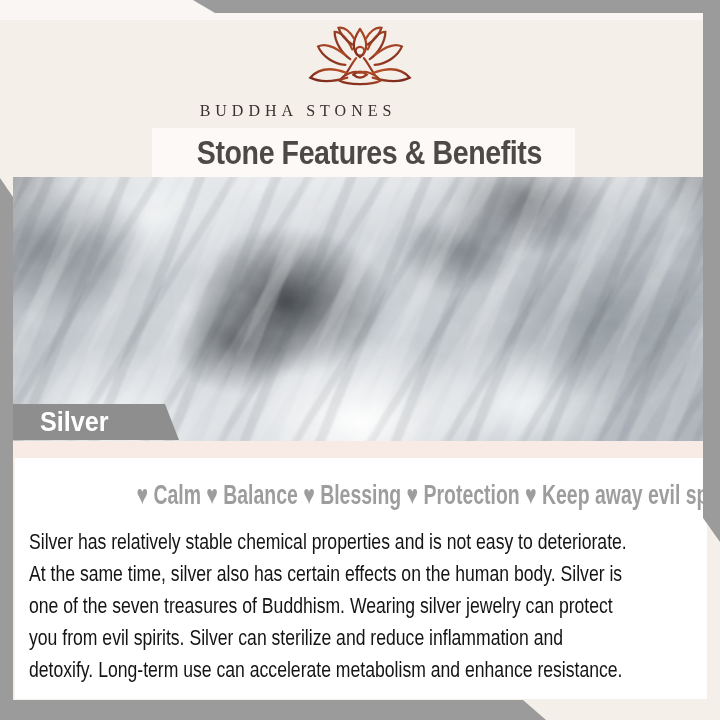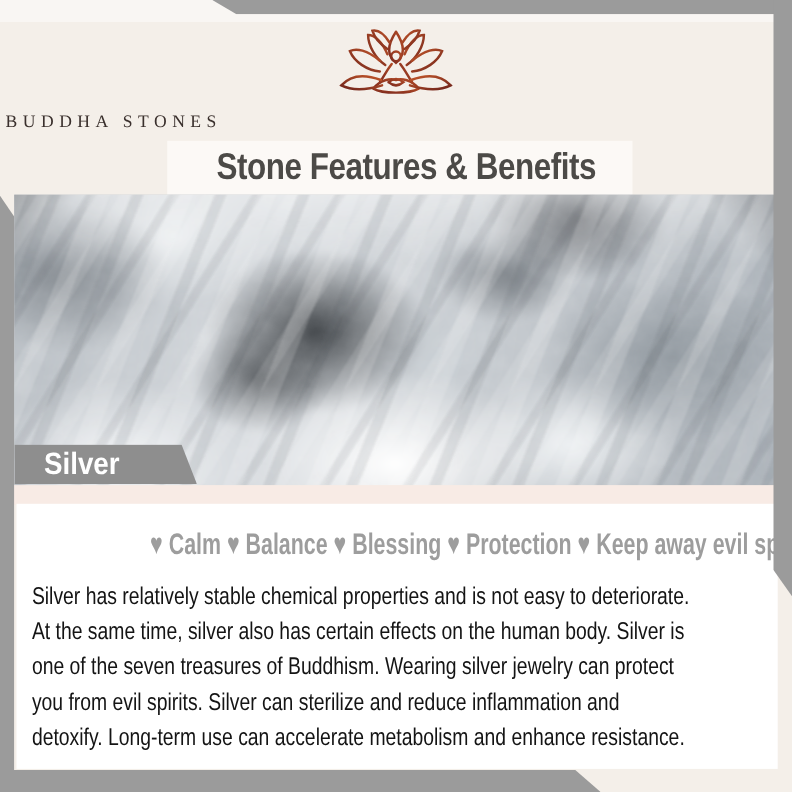--- a/index.html
+++ b/index.html
@@ -6,21 +6,21 @@
     --page-bg:#f4efe9; --top-strip:#f9f6f3; --title-band-bg:#fcf9f6; --title-text:#4c4a47;
     --ribbon-gray:#9b9b9b; --stone-banner-bg:#8e8e8e; --stone-banner-text:#ffffff;
     --tagline-gray:#9d9d9d; --body-text:#141414; --card-bg:#ffffff; --pink-strip:#f8ebe5;
     --logo-gradient-start:#c2562a; --logo-gradient-end:#6f241c; --brand-text:#3a302d;
   }
   html,body{margin:0;padding:0;background:#fff;}
   .stage{position:relative;width:720px;height:720px;overflow:hidden;
          background:var(--page-bg);font-family:"Liberation Sans",sans-serif;}
   .top-strip{position:absolute;left:0;top:0;width:720px;height:20px;background:var(--top-strip);}
   .lotus{position:absolute;left:294px;top:24px;width:132px;height:78px;}
-  .brand-name{position:absolute;left:0;top:102px;width:591px;
+  .brand-name{position:absolute;left:0;top:102px;width:591px;text-align:center;
     font-family:"Liberation Serif",serif;font-size:16px;letter-spacing:5px;text-indent:5px;
     color:var(--brand-text);font-weight:400;}
 
   
   .title-band{position:absolute;left:152px;top:128px;width:423px;height:49px;
     background:var(--title-band-bg);display:flex;align-items:center;justify-content:flex-end;}
   .title-inner{display:inline-block;white-space:nowrap;transform:scaleX(.84);
     font-size:34px;font-weight:bold;letter-spacing:-.5px;color:var(--title-text);}
 
   

